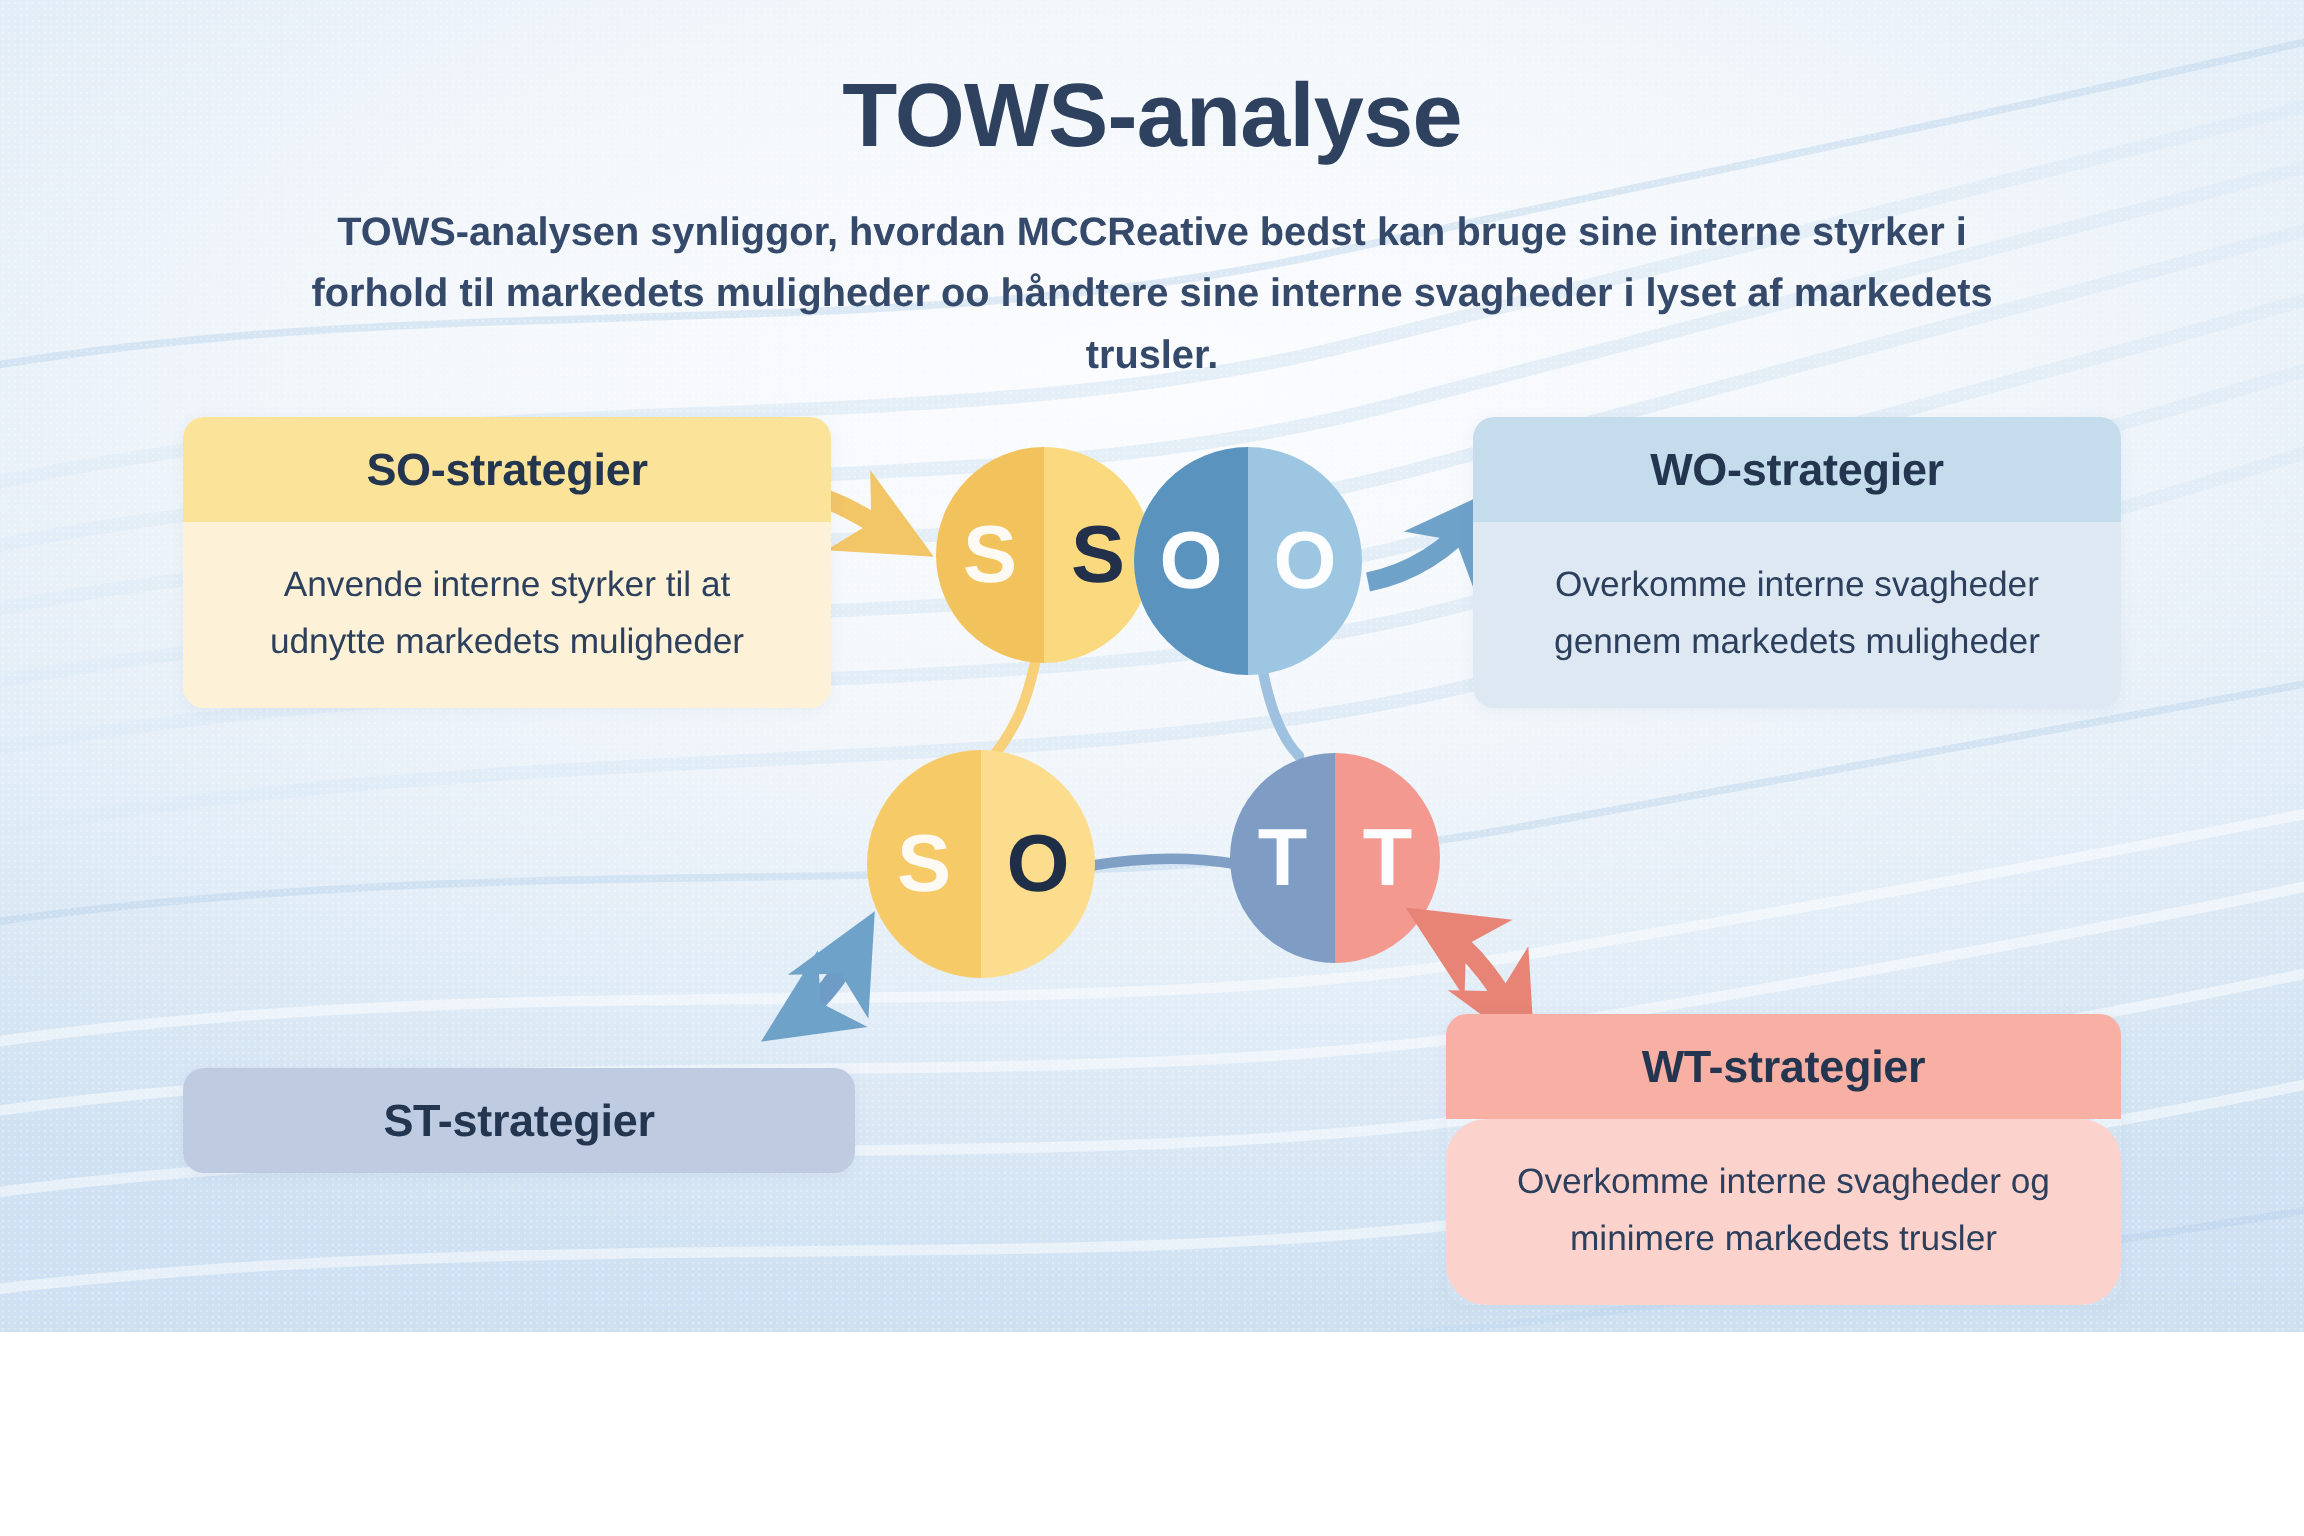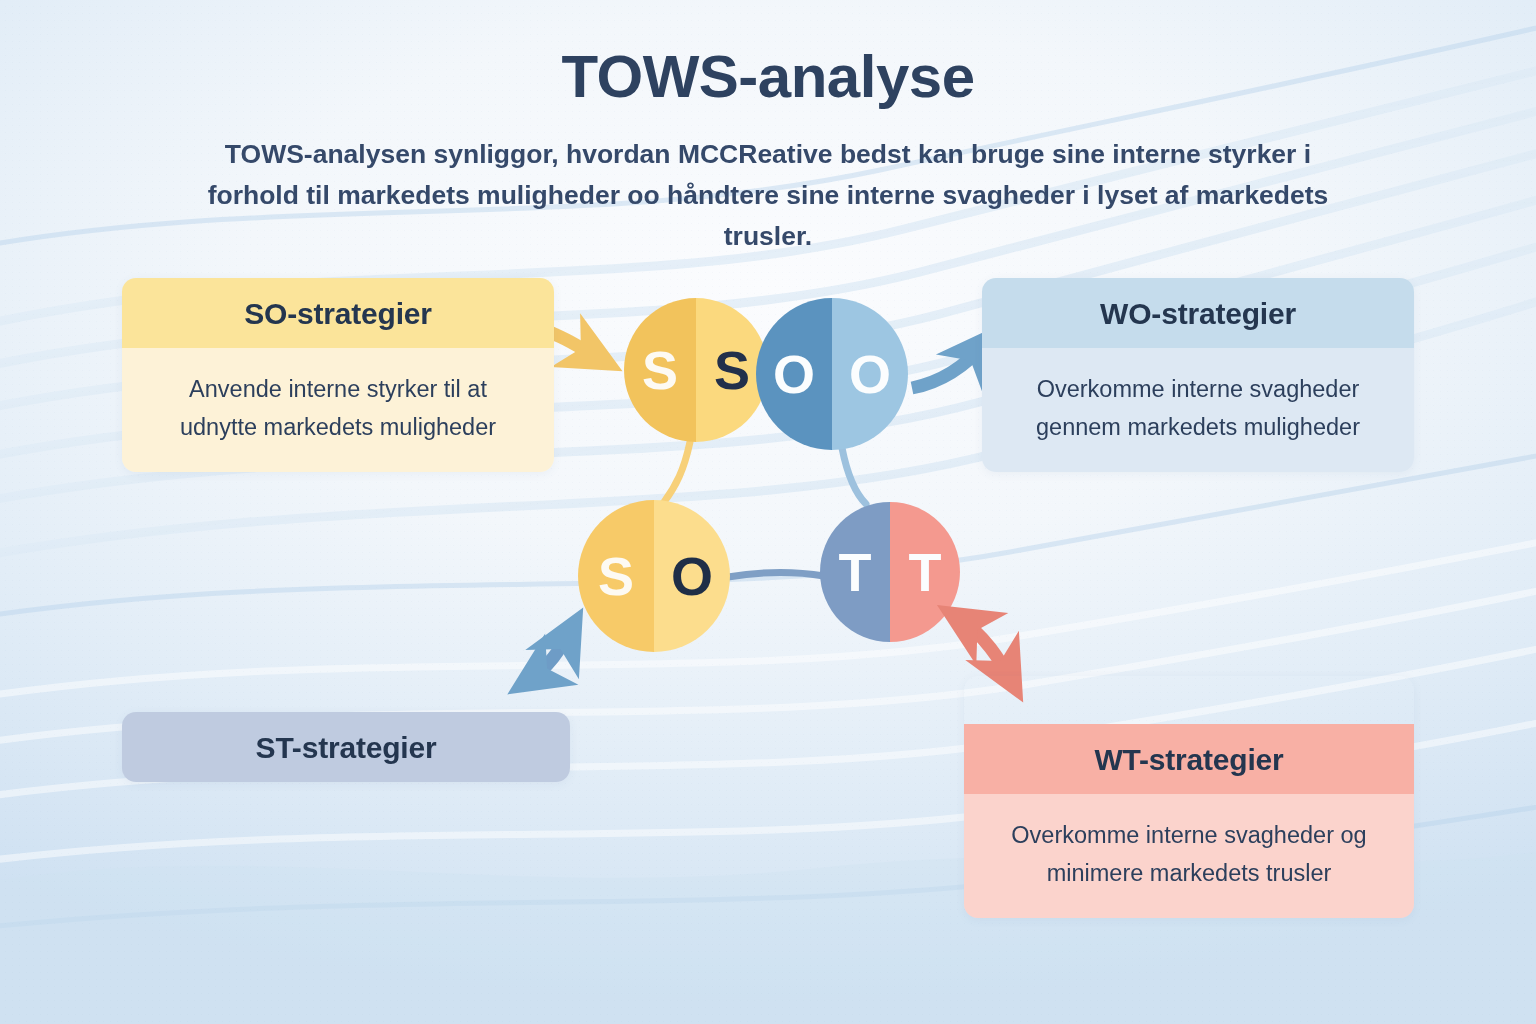--- a/index.html
+++ b/index.html
@@ -9,21 +9,21 @@
   body {
     width: 1536px;
     height: 1024px;
     font-family: "Liberation Sans", sans-serif;
     overflow: hidden;
   }
 
   #canvas {
     position: relative;
     width: 1536px;
-    height: 1024px;
+    height: 888px;
     background:
       radial-gradient(ellipse 90% 70% at 50% 28%, #fbfcfe 0%, #f3f7fb 38%, #e2edf7 68%, #cfe1f2 100%);
     overflow: hidden;
   }
 
   .bg-waves {
     position: absolute;
     inset: 0;
     width: 1536px;
     height: 1024px;
@@ -100,22 +100,22 @@
   #card-wo .card-header { background: #c5dcec; }
   #card-wo .card-body   { background: #dde8f3; }
 
   
   #card-st { left: 122px; top: 712px; width: 448px; }
   #card-st .card-header { background: #bfcbe0; }
   #card-st .card-body   { background: #d9e2ef; }
 
   
   #card-wt { left: 964px; top: 676px; width: 450px; }
-  #card-wt .card-header { background: #f8b0a5; margin-top: 48px; }
-  #card-wt .card-body   { background: #fbd3cc; }
+  #card-wt .card-header { background: #f8b0a5; }
+  #card-wt .card-body   { background: #fbd3cc; border-radius: 27px; }
 
   
   .circle {
     position: absolute;
     border-radius: 50%;
     overflow: hidden;
   }
   .half {
     position: absolute;
     top: 0;

